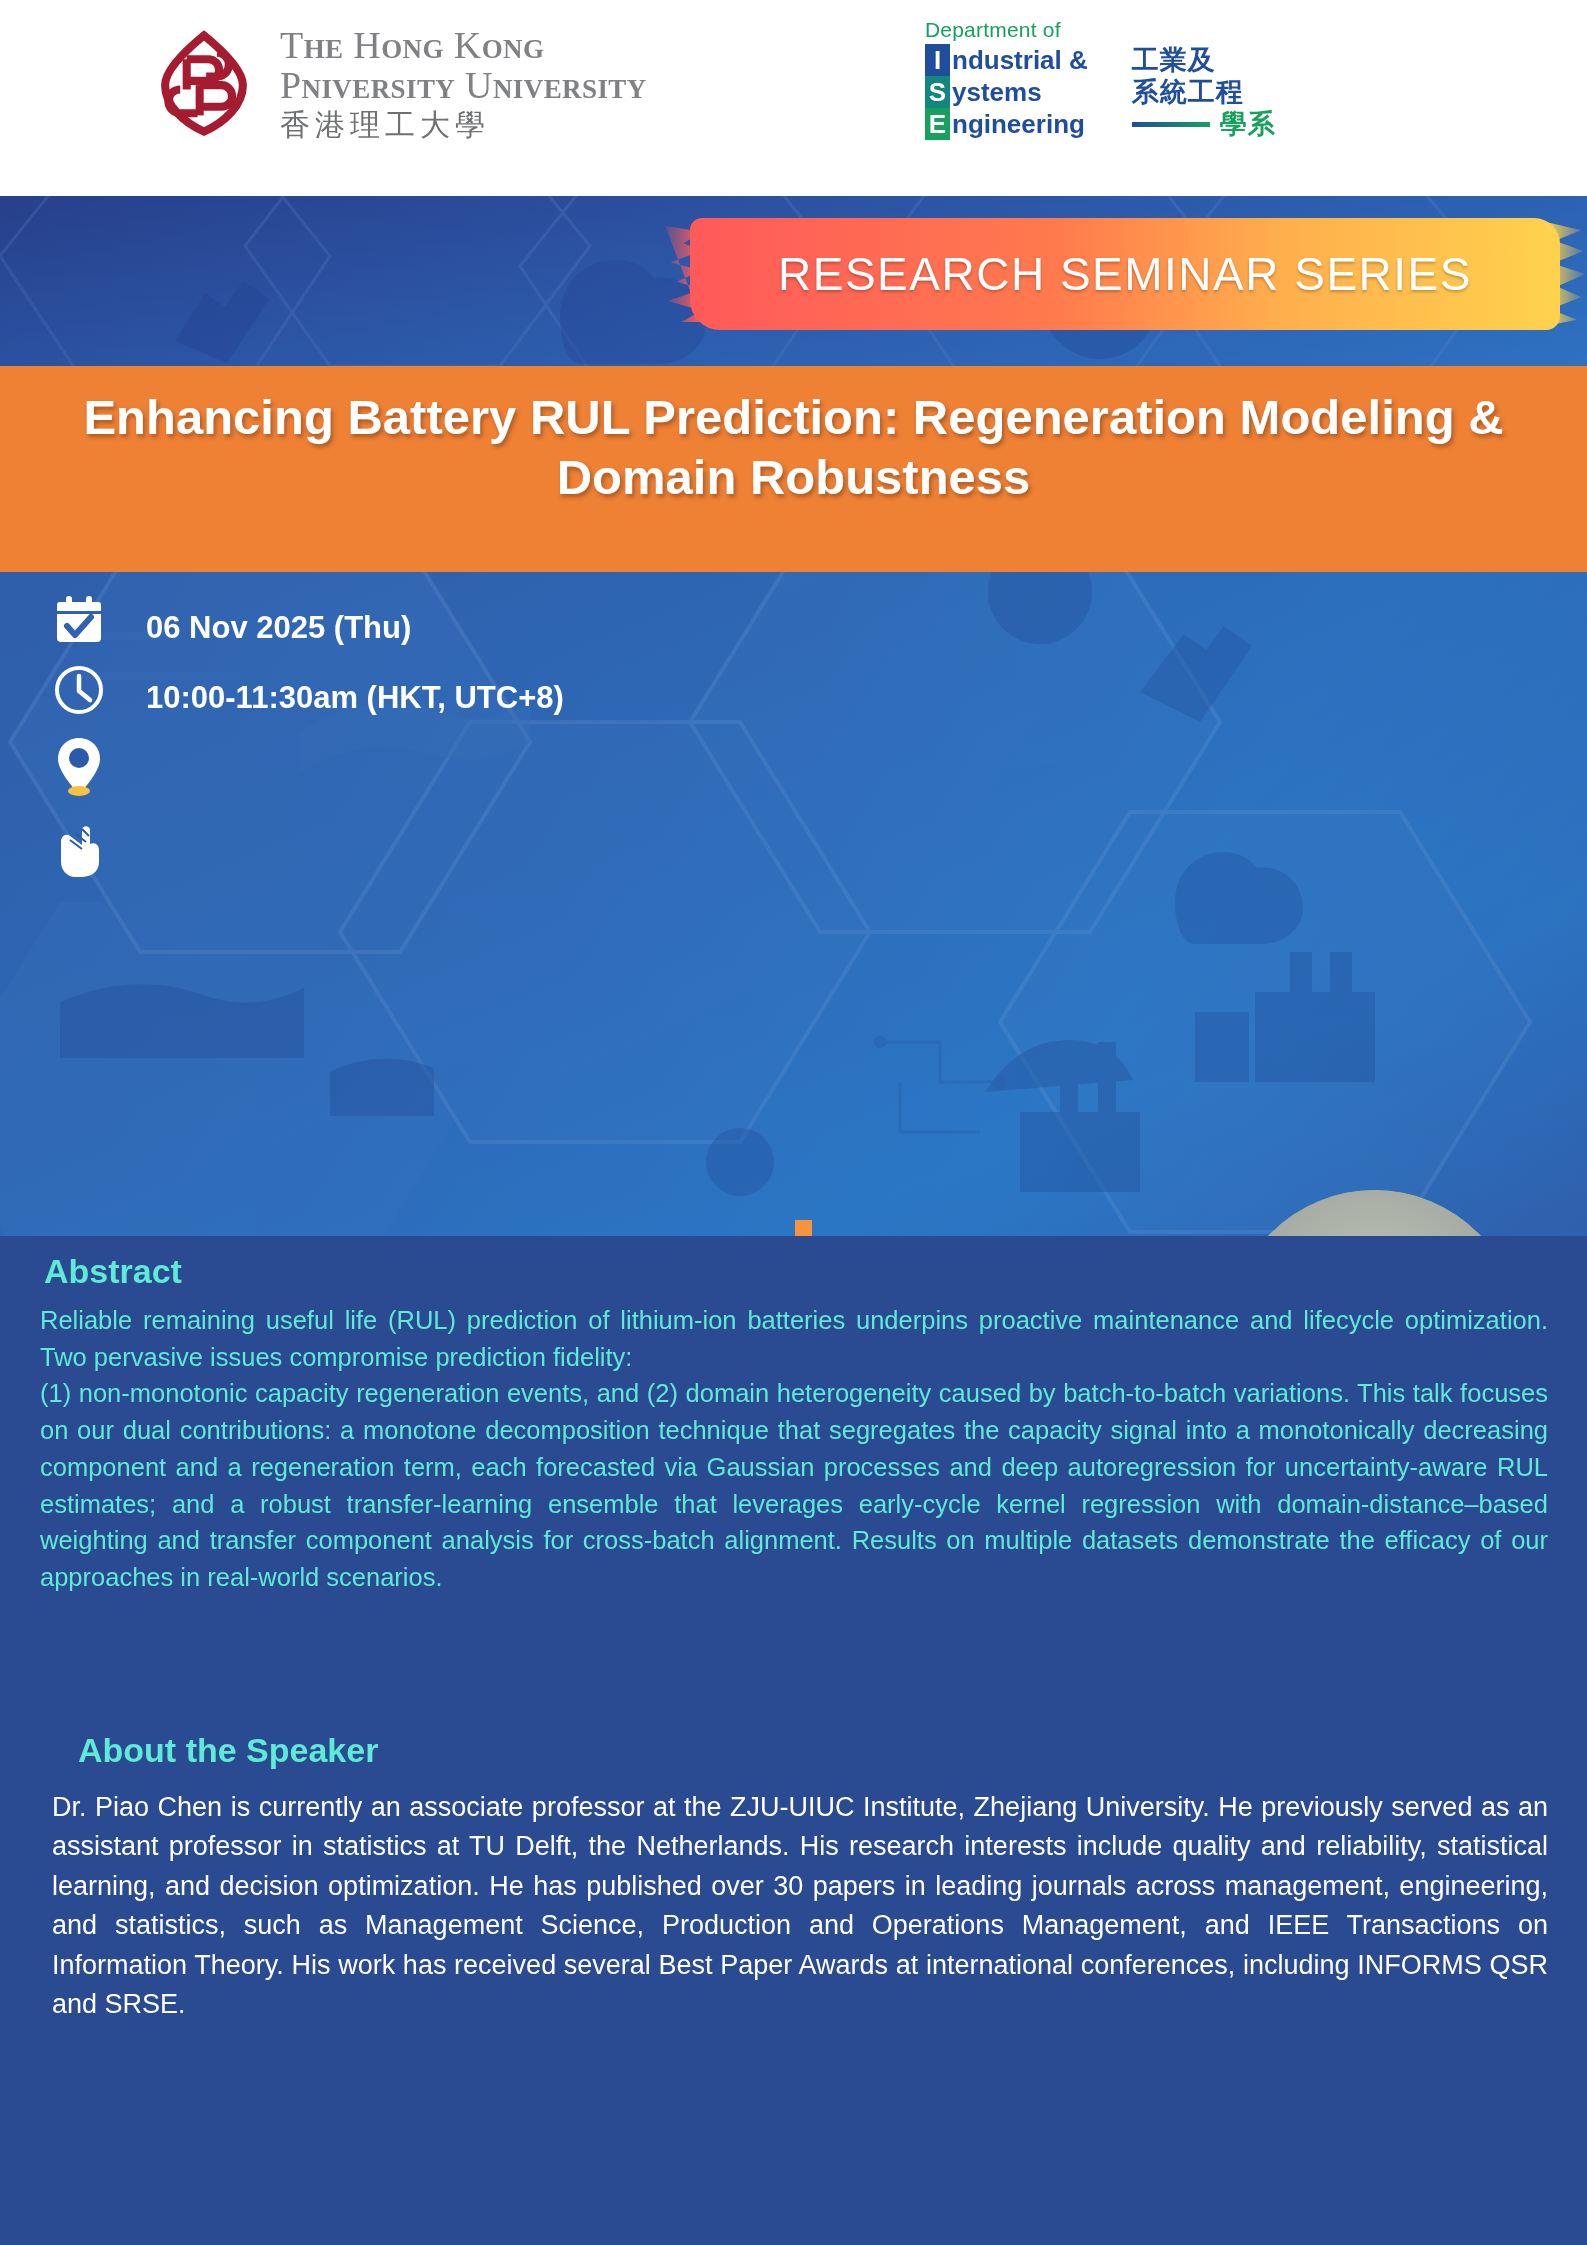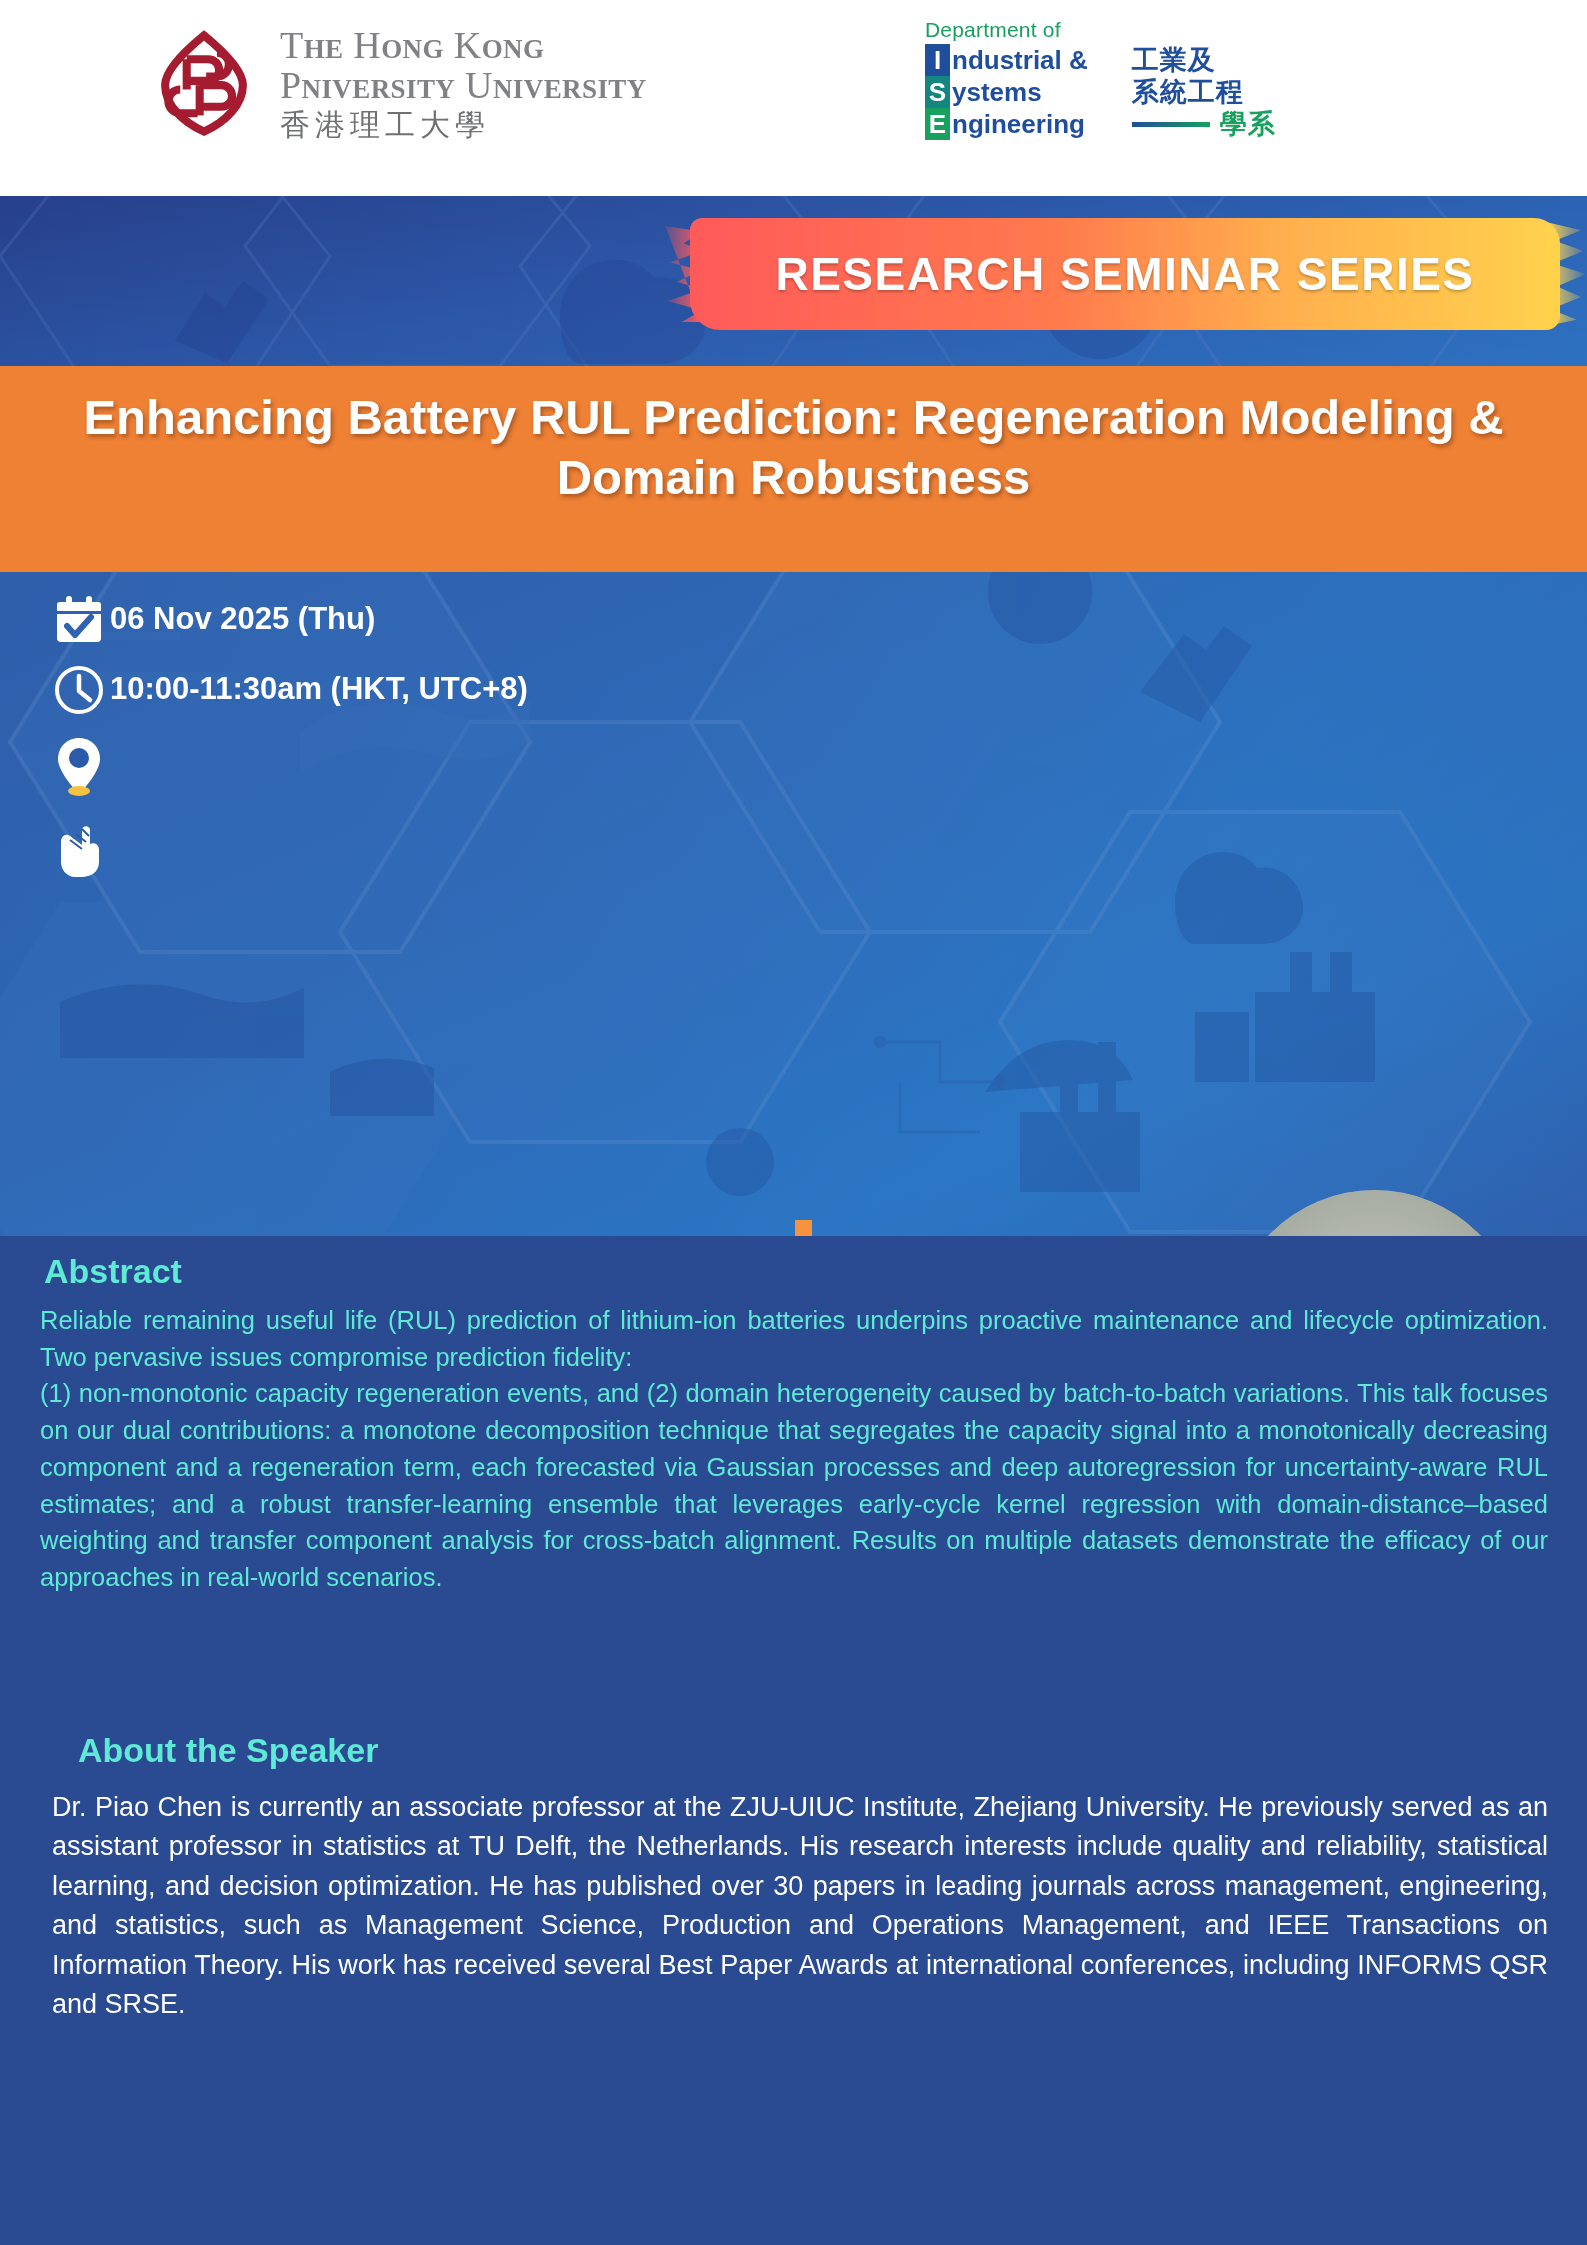--- a/index.html
+++ b/index.html
@@ -43,41 +43,41 @@
          border-radius:12px 26px 14px 30px;
          filter:drop-shadow(0 0 0 rgba(0,0,0,0));}
   .brush:before{content:"";position:absolute;left:-34px;top:8px;width:46px;height:96px;
          background:linear-gradient(90deg,rgba(255,90,90,0) 0%,#ff5a5a 100%);
          clip-path:polygon(20% 0,100% 6%,60% 18%,100% 26%,30% 38%,100% 46%,45% 58%,100% 66%,25% 78%,100% 88%,55% 100%,100% 100%);}
   .brush:after{content:"";position:absolute;right:-30px;top:4px;width:44px;height:104px;
          background:linear-gradient(90deg,#ffd24d 0%,rgba(255,210,77,0) 100%);
          clip-path:polygon(0 0,80% 8%,20% 18%,85% 28%,15% 40%,90% 50%,25% 62%,80% 72%,10% 84%,70% 94%,0 100%);}
   .banner-title{position:absolute;left:690px;top:22px;width:870px;height:112px;
          display:flex;align-items:center;justify-content:center;color:#fff;
-         font-size:46px;font-weight:bold;letter-spacing:1.5px;
+         font-size:46px;font-weight:normal;letter-spacing:1.5px;
          text-shadow:0 2px 3px rgba(0,0,0,.25);}
 
   
   .titleband{position:absolute;left:0;top:366px;width:1587px;height:206px;background:#ef8135;}
   .titleband .t{position:absolute;left:50px;top:22px;width:1487px;text-align:center;color:#fff;
                 font-size:49px;font-weight:bold;line-height:1.22;
                 text-shadow:2px 3px 4px rgba(90,40,10,.45);}
 
   
   .details{position:absolute;left:0;top:572px;width:1587px;height:664px;overflow:hidden;
            background:linear-gradient(120deg,#2f5eaa 0%,#2e68b6 40%,#2b77c4 70%,#2f62ad 100%);}
   .det-hex{position:absolute;inset:0;opacity:.6;}
   .binary{position:absolute;left:845px;top:665px;font-family:"Liberation Mono",monospace;
           font-size:19px;color:rgba(20,45,100,.55);line-height:1.1;letter-spacing:2px;
           transform:rotate(-6deg);white-space:pre;}
 
   .vdivider{position:absolute;left:795px;top:648px;width:17px;height:580px;background:#f7933d;}
 
   .info{position:absolute;left:48px;top:20px;width:740px;}
-  .inforow{display:flex;align-items:center;margin-bottom:14px;}
+  .inforow{display:flex;align-items:flex-end;margin-bottom:14px;gap:36px;}
   .ico{width:62px;flex:0 0 62px;display:flex;justify-content:center;padding-top:2px;}
   .infotext{color:#fff;}
   .l1{font-size:31px;font-weight:bold;line-height:1.15;}
   .l2{font-size:19px;font-weight:bold;line-height:1.2;margin-top:2px;}
   .reg-line{font-size:31px;font-weight:bold;line-height:1.32;}
 
   .photo{position:absolute;left:1228px;top:618px;width:293px;height:293px;border-radius:50%;overflow:hidden;
          background:radial-gradient(circle at 50% 40%,#b9bcb4 0%,#9ea59c 65%,#8e968e 100%);}
   .photo svg{position:absolute;left:0;top:0;}
 

